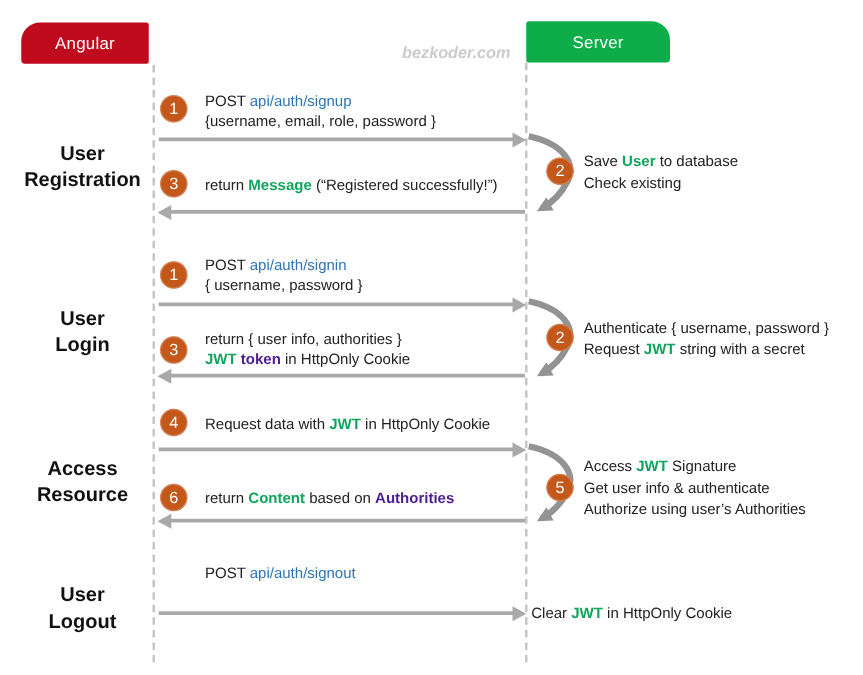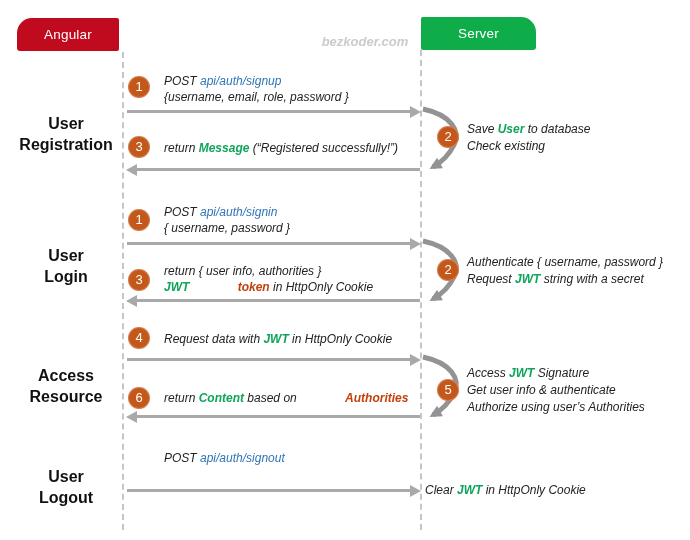--- a/index.html
+++ b/index.html
@@ -22,25 +22,25 @@
   .lifeline.server{left:420px;top:50px;height:480px;}
   .sec-label{
     position:absolute;left:10px;width:112px;text-align:center;
     font-size:16px;font-weight:bold;color:#111;line-height:21px;
   }
   .num{
     position:absolute;width:22px;height:22px;border-radius:50%;
     background:#c4571a;color:#fff;font-size:13px;line-height:22px;text-align:center;
     box-shadow:inset 0 0 0 1px rgba(255,255,255,.25);z-index:3;
   }
-  .msg{position:absolute;font-size:12px;line-height:16px;white-space:nowrap;color:#222;font-style:italic;}
+  .msg{position:absolute;font-size:12px;line-height:16px;white-space:nowrap;color:#222;}
   .msg.srv{line-height:17px;}
   .t-blue{color:#2e75b6;}
   .t-green{color:#10a45c;font-weight:bold;}
-  .t-bold{font-weight:bold;color:#c2410c;margin-left:45px;}
+  .t-bold{font-weight:bold;color:#4c1d95;}
   .arrow{position:absolute;height:3px;background:#a9a9a9;}
   .arrow.right{left:127px;width:284px;}
   .arrow.right::after{
     content:"";position:absolute;right:-10px;top:-4.5px;width:0;height:0;
     border-left:11px solid #a9a9a9;border-top:6px solid transparent;border-bottom:6px solid transparent;
   }
   .arrow.left{left:136px;width:284px;}
   .arrow.left::before{
     content:"";position:absolute;left:-10px;top:-4.5px;width:0;height:0;
     border-right:11px solid #a9a9a9;border-top:6px solid transparent;border-bottom:6px solid transparent;

